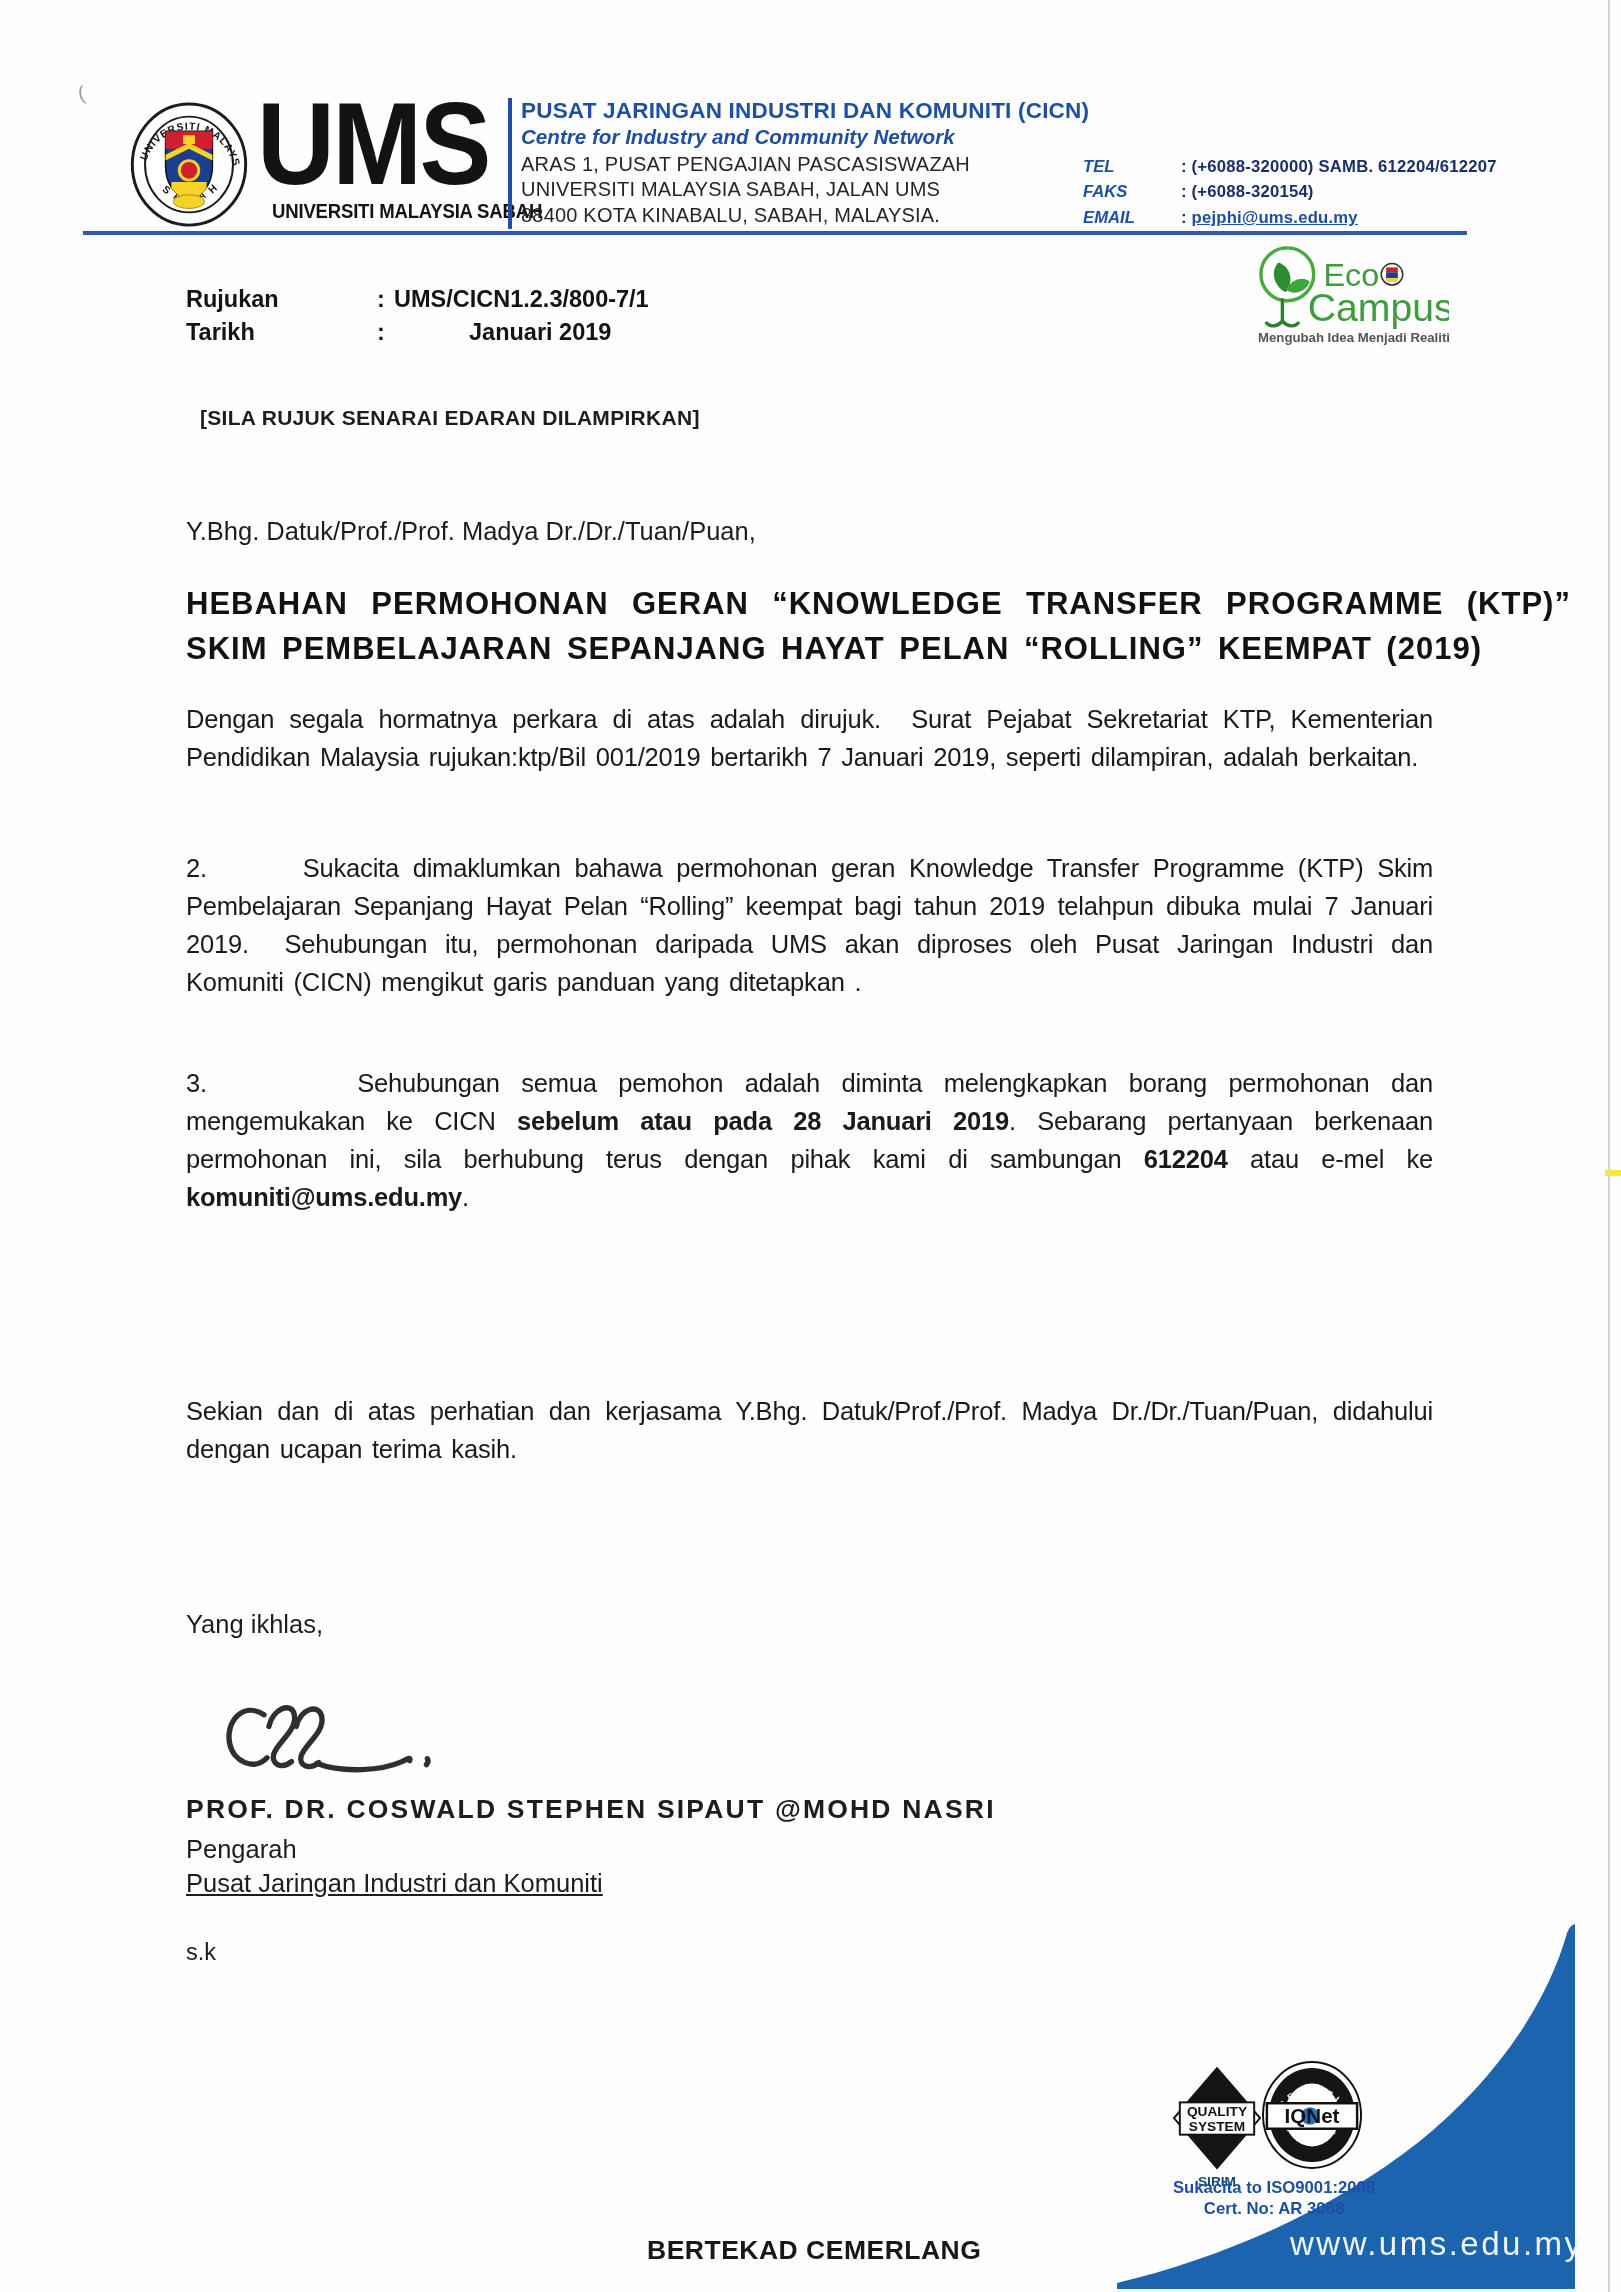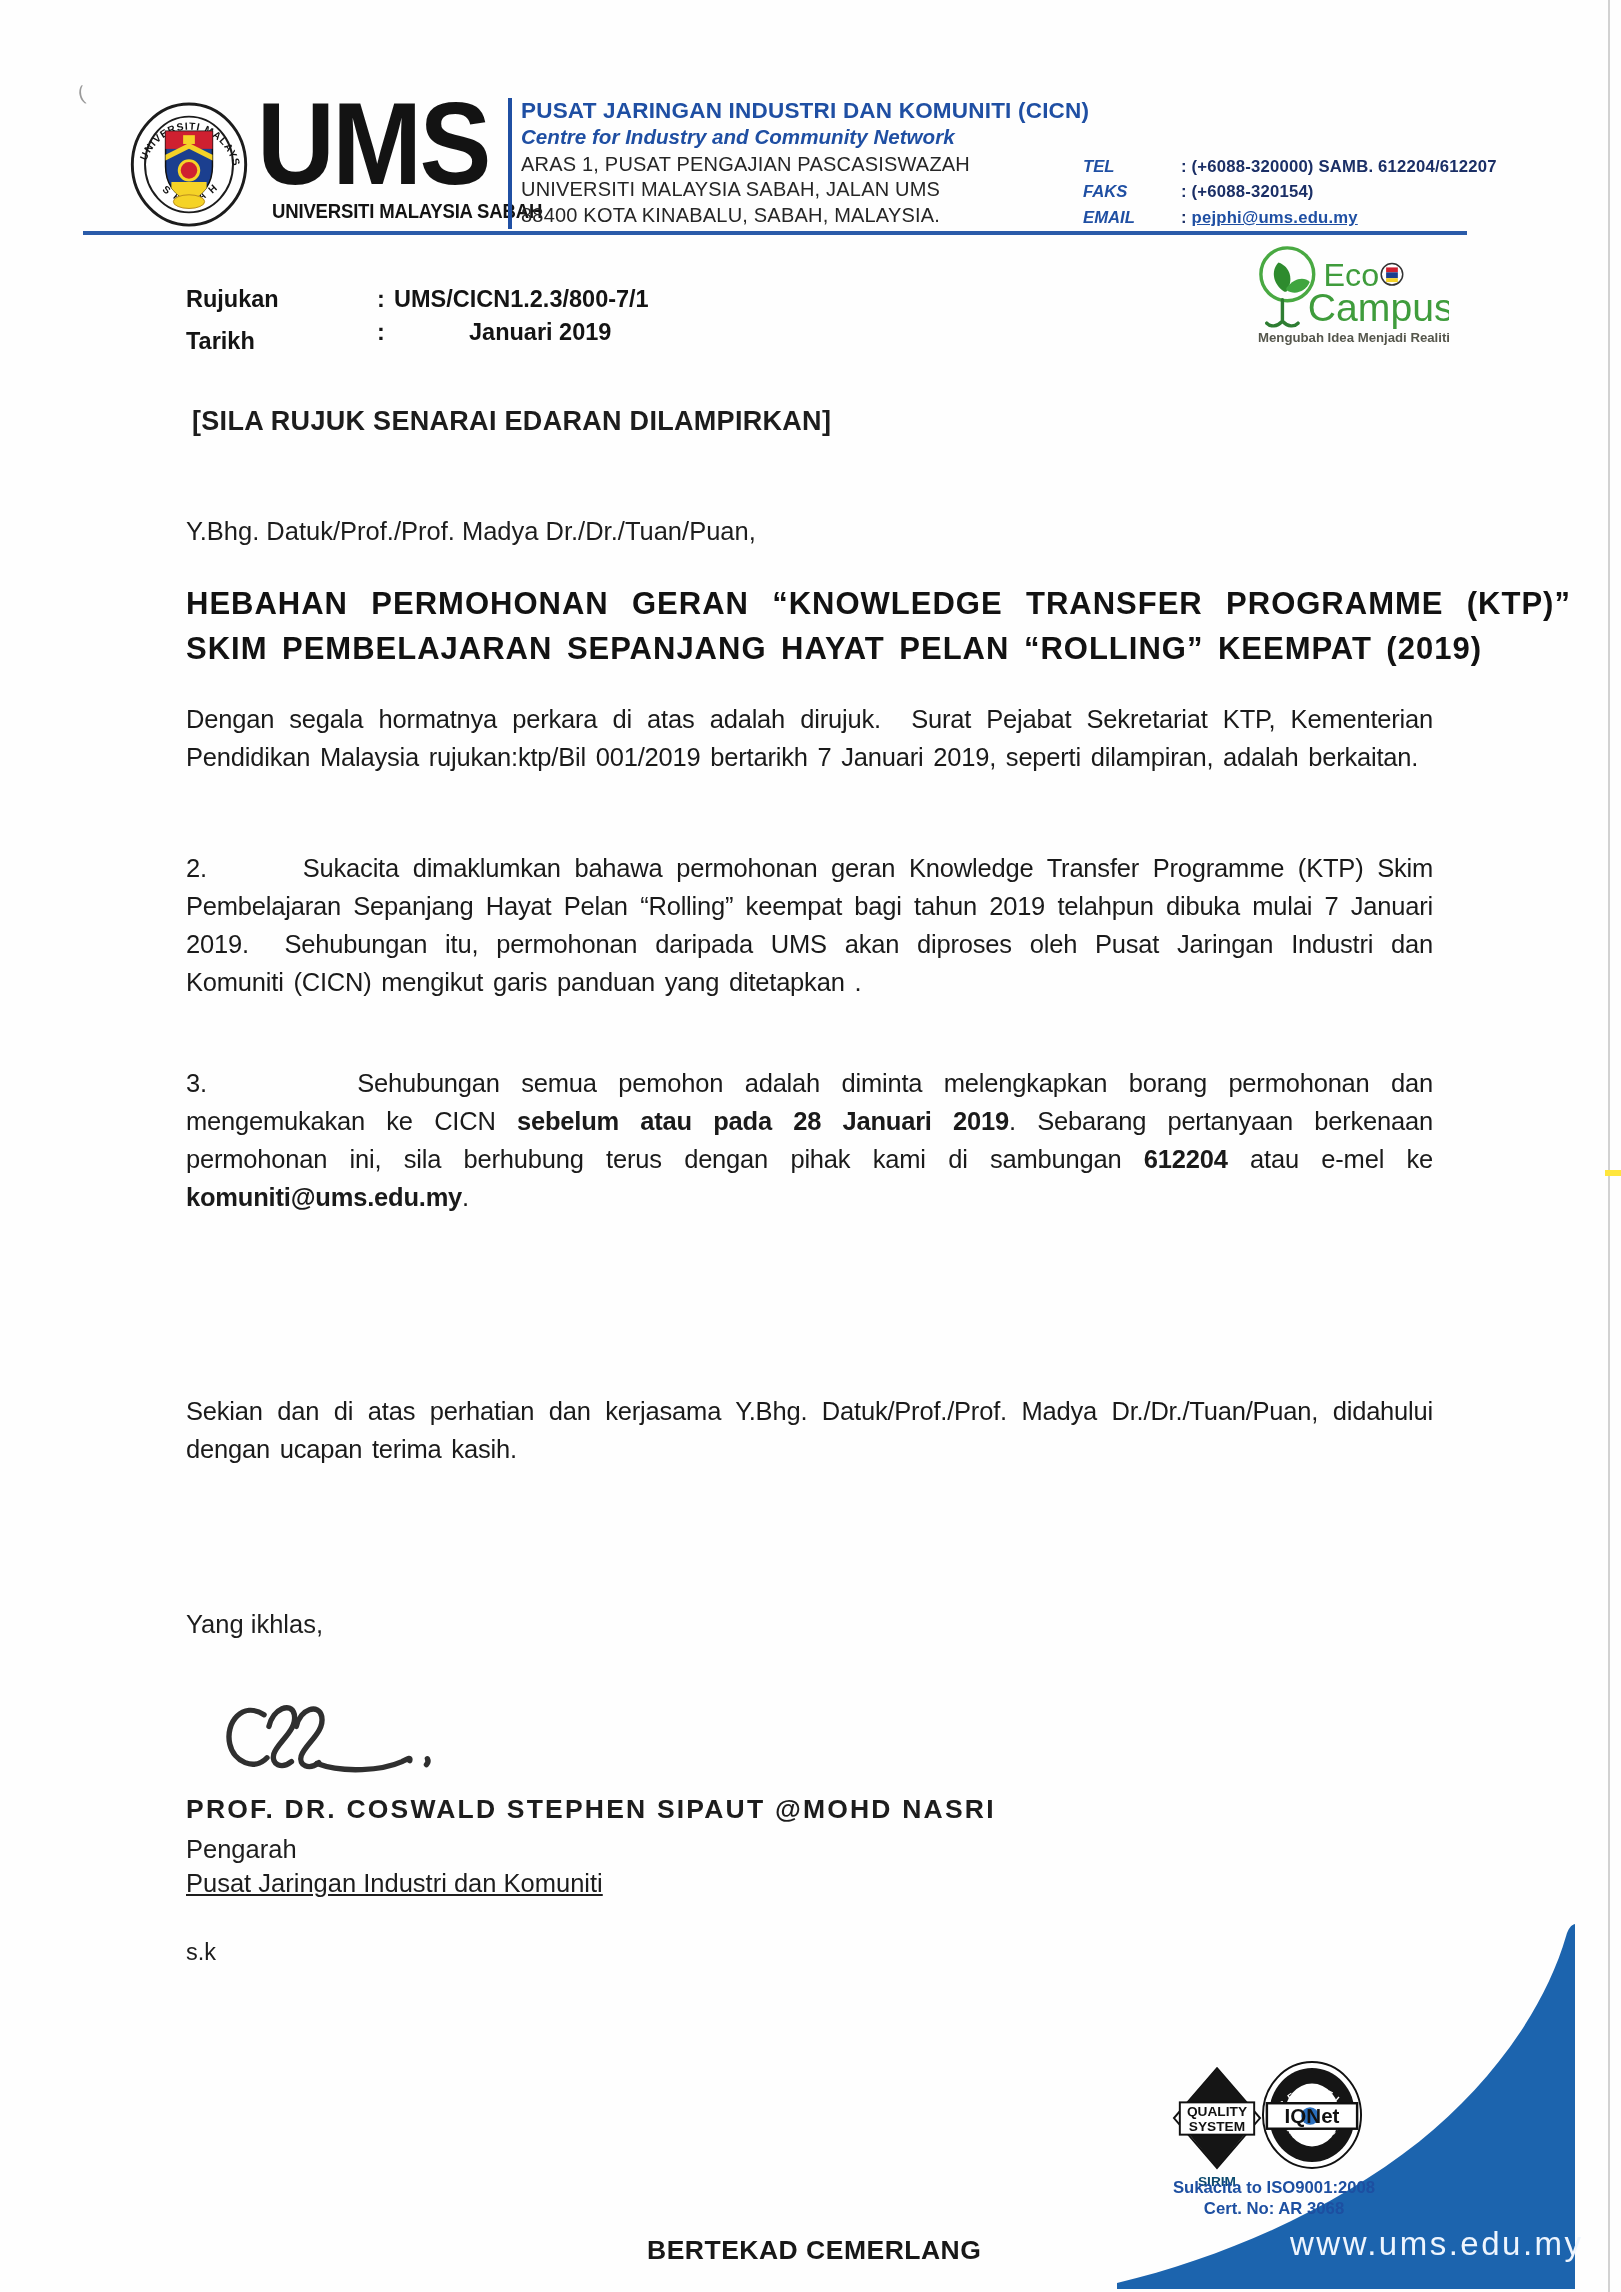--- a/index.html
+++ b/index.html
@@ -86,25 +86,25 @@
     <rect x="146" y="27" width="12" height="5" fill="#cf2030"></rect>
     <rect x="146" y="32" width="12" height="6" fill="#1b3f8f"></rect>
     <rect x="146" y="38" width="12" height="4" fill="#f5d327"></rect>
     <text x="66" y="82" font-size="40" fill="#3f9c3c" font-family="Liberation Serif,serif">Campus</text>
   </svg>
   <div class="abs eco-tagline" style="left:1258px;top:330px;">Mengubah Idea Menjadi Realiti</div>
 
   <div class="abs meta-label" style="left:186px;top:286px;">Rujukan</div>
   <div class="abs meta-label" style="left:377px;top:286px;">:</div>
   <div class="abs meta-value" style="left:394px;top:286px;white-space:nowrap;">UMS/CICN1.2.3/800-7/1</div>
-  <div class="abs meta-label" style="left:186px;top:319px;margin-top:9px;">Tarikh</div>
+  <div class="abs meta-label" style="left:186px;top:319px;">Tarikh</div>
   <div class="abs meta-label" style="left:377px;top:319px;">:</div>
   <div class="abs meta-value" style="left:469px;top:319px;white-space:nowrap;">Januari 2019</div>
 
-  <div class="abs bold" style="left:192px;top:406px;font-size:27px;letter-spacing:0.3px;">[SILA RUJUK SENARAI EDARAN DILAMPIRKAN]</div>
+  <div class="abs bold" style="left:200px;top:406px;font-size:21px;letter-spacing:0.3px;">[SILA RUJUK SENARAI EDARAN DILAMPIRKAN]</div>
 
   <div class="abs" style="left:186px;top:517px;font-size:25.5px;">Y.Bhg. Datuk/Prof./Prof. Madya Dr./Dr./Tuan/Puan,</div>
 
   <div class="abs subject" style="left:186px;top:586px;word-spacing:13.7px;">HEBAHAN PERMOHONAN GERAN “KNOWLEDGE TRANSFER PROGRAMME (KTP)”</div>
   <div class="abs subject" style="left:186px;top:631px;word-spacing:4.9px;">SKIM PEMBELAJARAN SEPANJANG HAYAT PELAN “ROLLING” KEEMPAT (2019)</div>
 
   <div class="abs body-text" style="left:186px;top:700px;width:1247px;">Dengan segala hormatnya perkara di atas adalah dirujuk.&nbsp; Surat Pejabat Sekretariat KTP, Kementerian Pendidikan Malaysia rujukan:ktp/Bil 001/2019 bertarikh 7 Januari 2019, seperti dilampiran, adalah berkaitan.</div>
 
   <div class="abs body-text" style="left:186px;top:849px;width:1247px;">2.&nbsp;&nbsp;&nbsp;&nbsp;&nbsp;&nbsp;&nbsp;Sukacita dimaklumkan bahawa permohonan geran Knowledge Transfer Programme (KTP) Skim Pembelajaran Sepanjang Hayat Pelan “Rolling” keempat bagi tahun 2019 telahpun dibuka mulai 7 Januari 2019.&nbsp; Sehubungan itu, permohonan daripada UMS akan diproses oleh Pusat Jaringan Industri dan Komuniti (CICN) mengikut garis panduan yang ditetapkan .</div>
 

